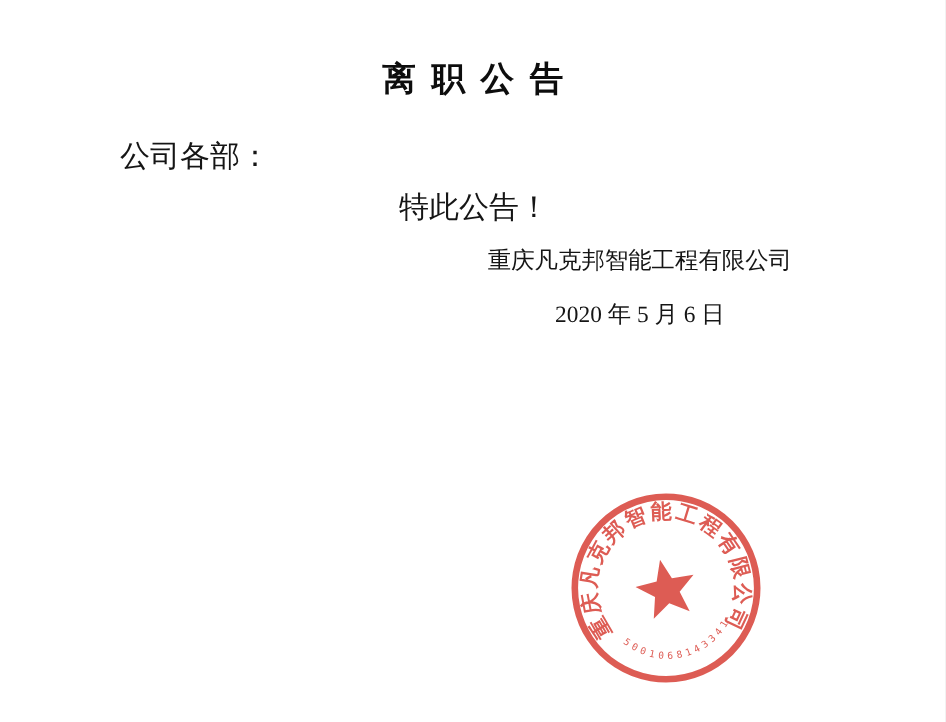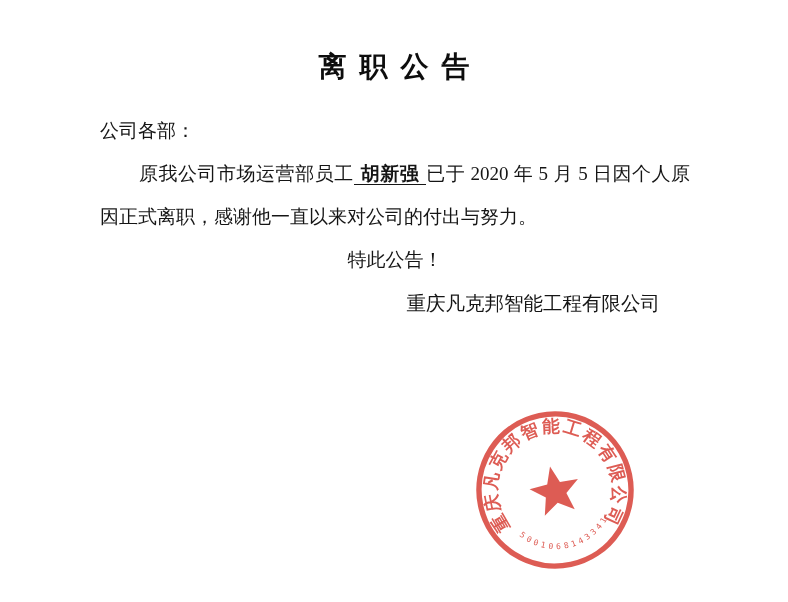--- a/index.html
+++ b/index.html
@@ -19,21 +19,21 @@
     text-align: center;
     font-size: 28px;
     font-weight: 700;
     letter-spacing: 3px;
     padding-left: 3px; 
     line-height: 42px;
     color: #0d0d0d;
   }
   .doc-body {
     margin: 21px 98px 0 100px;
-    font-size: 19px;
+    font-size: 25px;
     line-height: 43px;
     text-align: justify;
   }
   .doc-body p.indent { text-indent: 39px; }
   .salutation { text-align: left; }
   .closing { text-align: center; }
   .name-underline {
     font-weight: 700;
     border-bottom: 1.6px solid #151515;
     padding: 0 7px;
@@ -61,28 +61,28 @@
 <body>
 
 <div class="page">
 
   <div class="doc-title">离 职 公 告</div>
 
   <div class="doc-body">
 
     <div class="salutation">公司各部：</div>
 
-    <p class="indent"><span>原我公司市场运营部员工</span><span class="name-underline">胡新强</span><span>已于 2020 年 5 月 5 日因个人原因正式离职，感谢他一直以来对公司的付出与努力。</span></p>
 
 
     <div class="closing">特此公告！</div>
   </div>
 
   <div class="signature">
     <div>重庆凡克邦智能工程有限公司</div>
+    <div>2020 年 5 月 6 日</div>
   </div>
 
   <svg class="seal" viewBox="0 0 186 186">
     <g transform="rotate(-12 93 93)">
       <circle cx="93" cy="93" r="76" fill="none" stroke="#d9453c" stroke-width="5.5"></circle>
       <defs>
         <path id="sealTopArc" d="M 42.8 122 A 58 58 0 1 1 134 134" fill="none"></path>
         <path id="sealBottomArc" d="M 47.3 128.7 A 58 58 0 0 0 140.7 128.7" fill="none"></path>
       </defs>
       <text font-size="17.5" font-weight="700" fill="#d9453c" letter-spacing="2.3" font-family="Liberation Serif, DejaVu Serif, serif">

